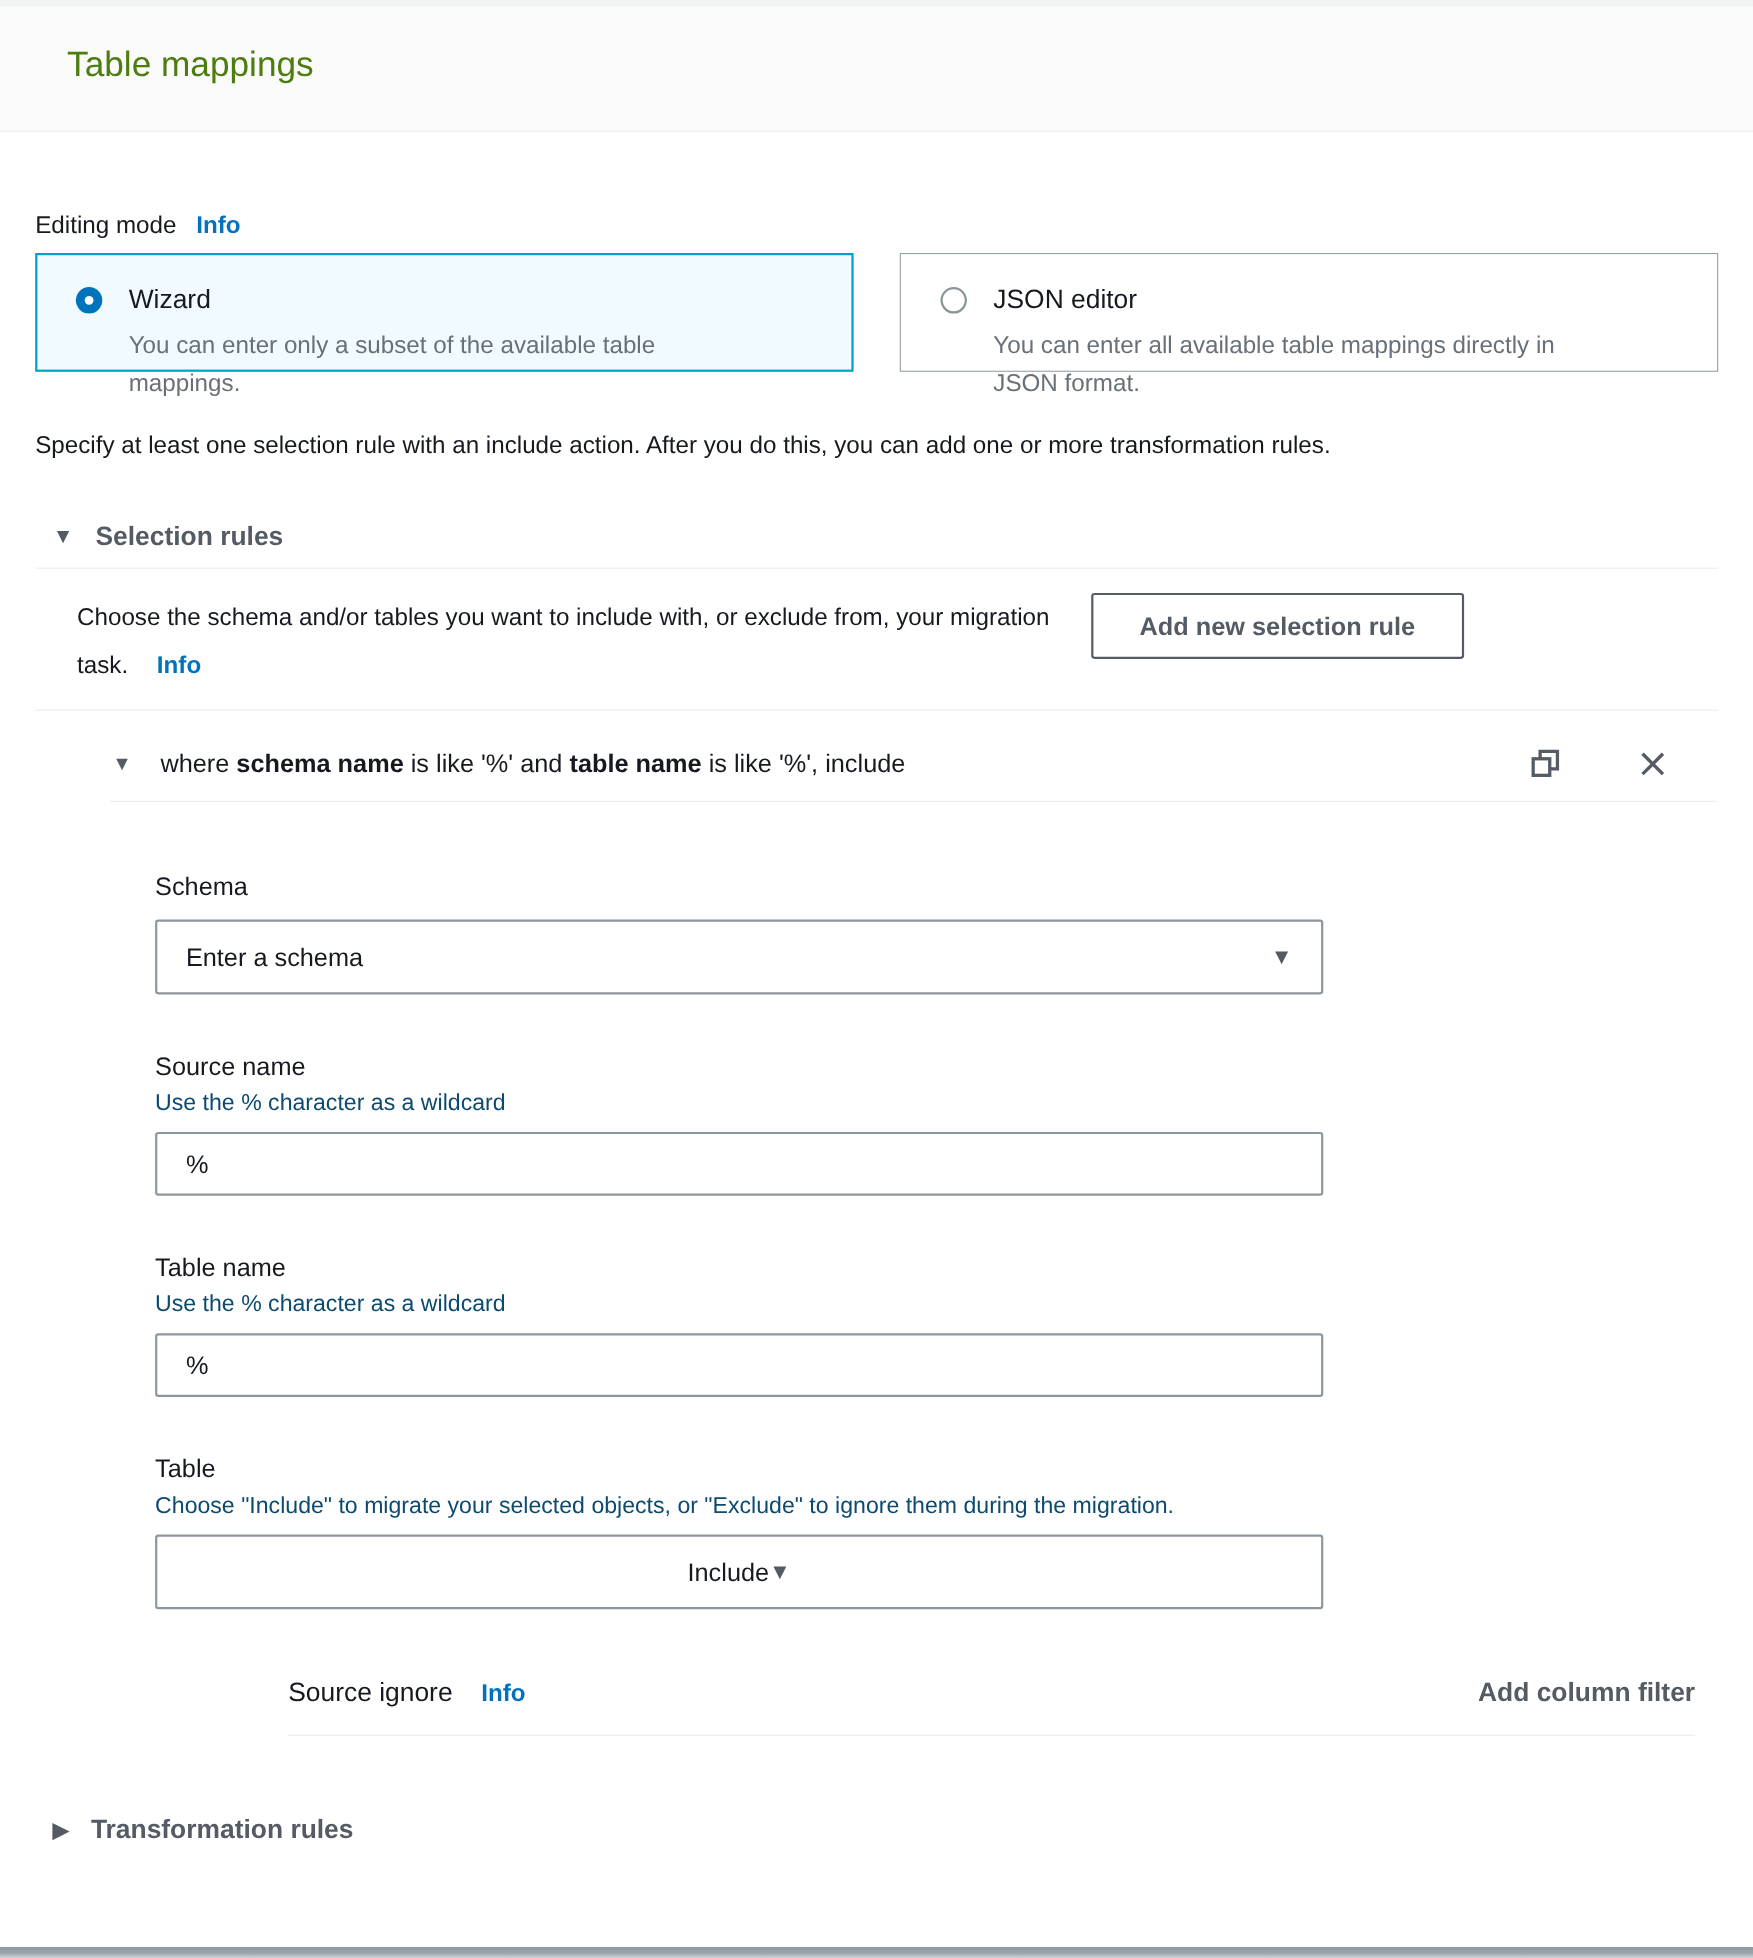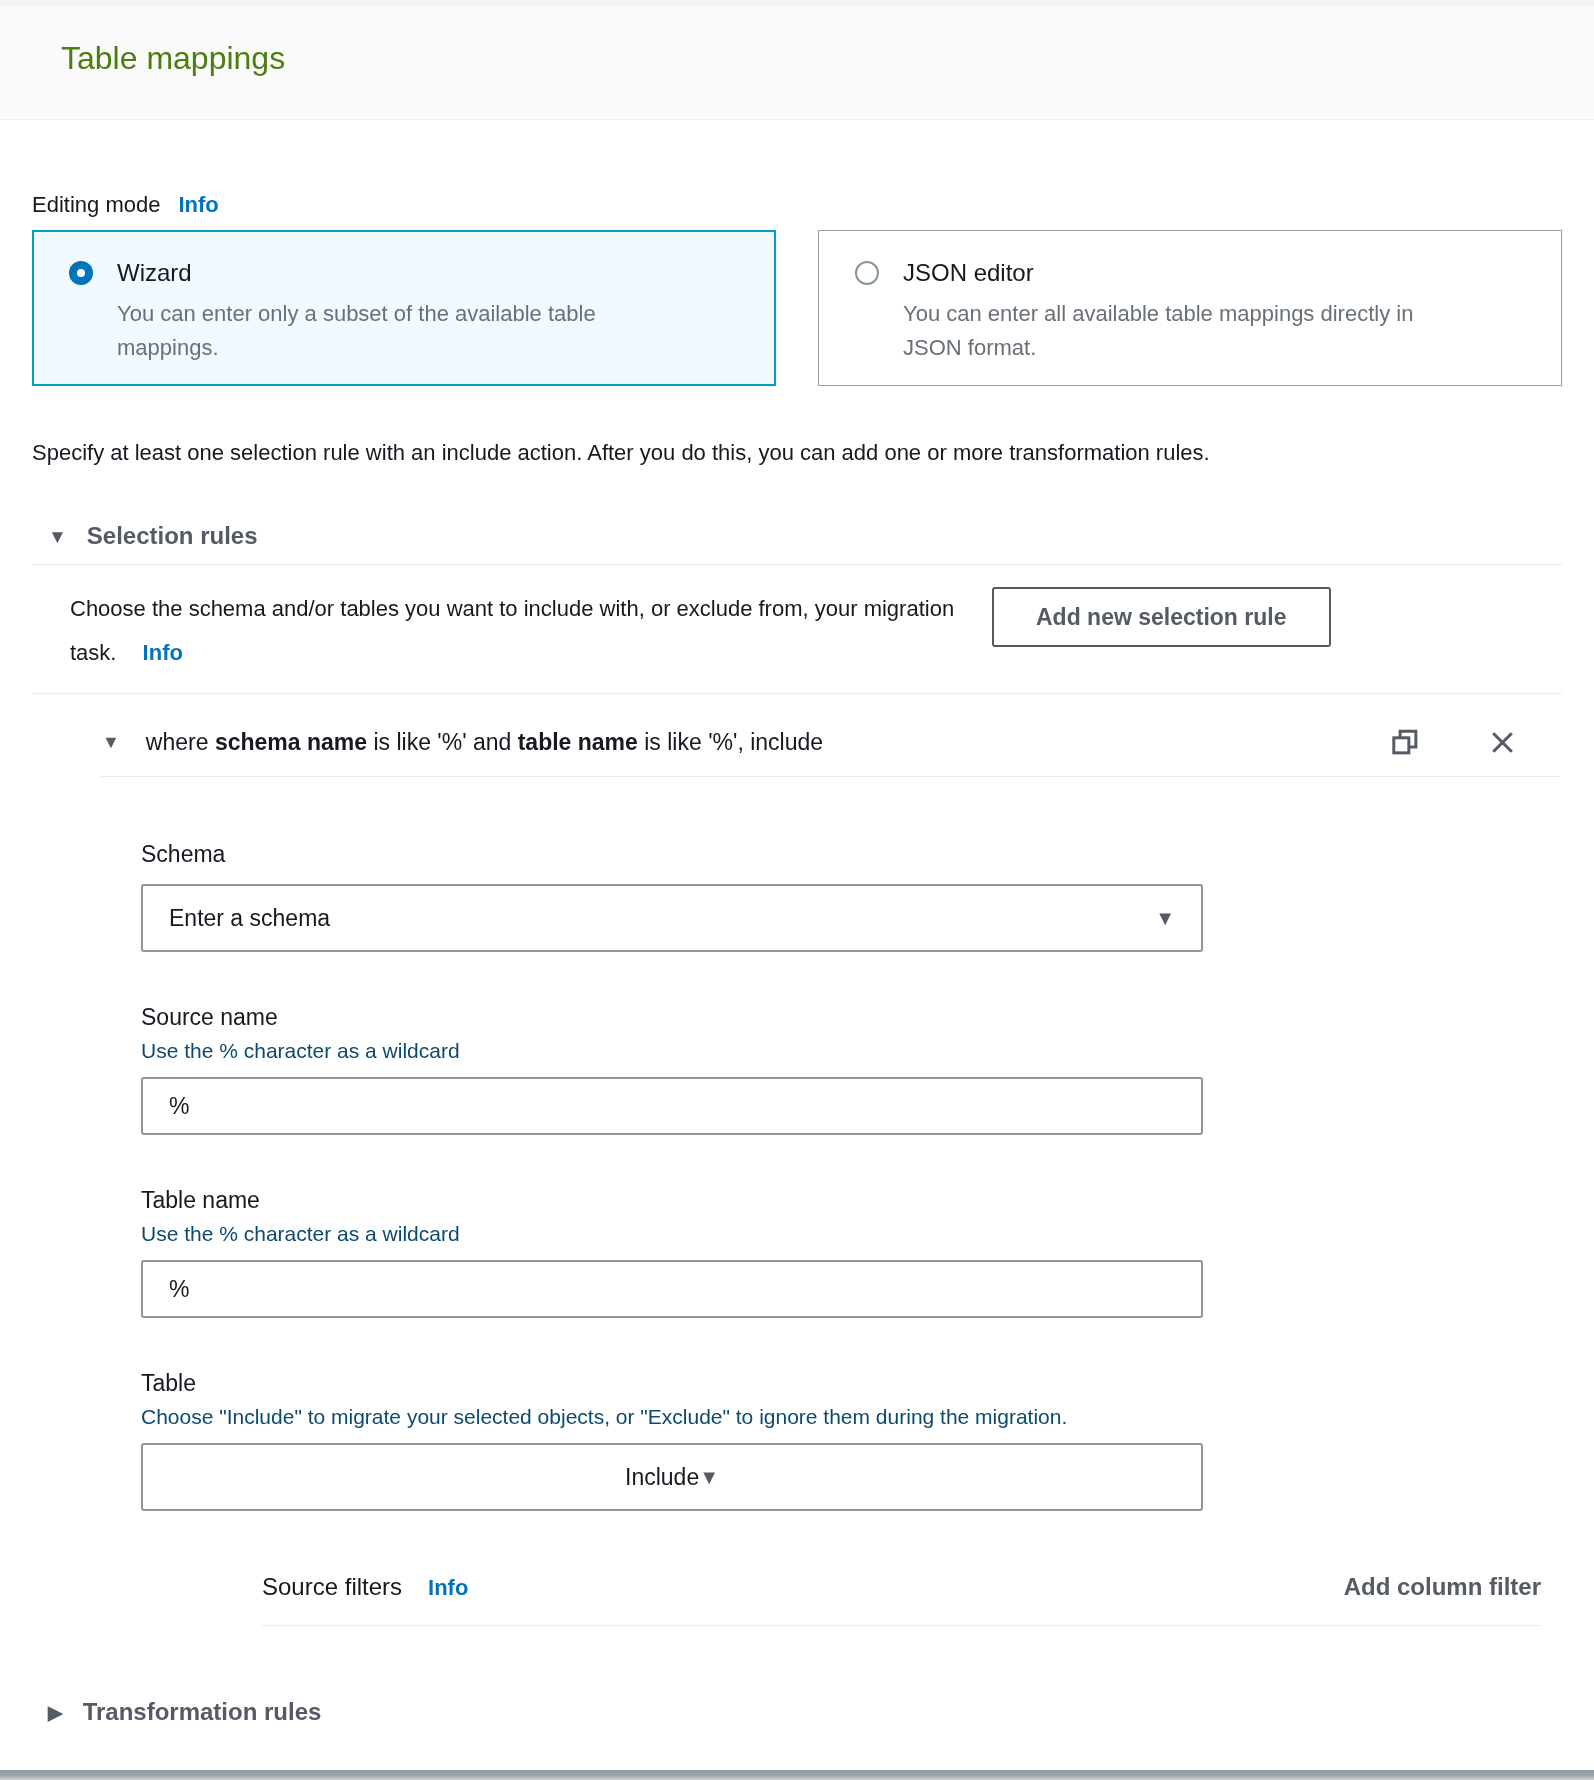--- a/index.html
+++ b/index.html
@@ -21,21 +21,21 @@
   .page-title { font-size:32px; font-weight:normal; color:#4d7c0f;margin-left:29px; }
 
   .main { padding:0 32px; }
 
   
   .field-label-row { margin-top:72px; display:flex; align-items:baseline; gap:18px; font-size:22px; }
   .info-link { color:#0073bb; font-weight:bold; font-size:22px; cursor:pointer; }
 
   .cards-row { display:flex; gap:42px; margin-top:12px; }
   .mode-card {
-    flex:1; height:156px;
+    flex:1; height:108px;
     border:1px solid #95a0a6; background:#ffffff;
     padding:28px 28px 0 36px;
   }
   .mode-card.selected { border:2px solid #00a1c9; background:#f1faff; padding:27px 27px 0 35px; }
   .radio-row { display:flex; gap:24px; }
   .radio { width:24px; height:24px; border-radius:50%; flex:0 0 24px; margin-top:2px; position:relative; }
   .radio.checked { background:#0073bb; }
   .radio.checked::after {
     content:""; position:absolute; left:8px; top:8px; width:8px; height:8px;
     border-radius:50%; background:#ffffff;
@@ -203,21 +203,21 @@
       <div class="form-label">Table</div>
       <div class="helper">Choose "Include" to migrate your selected objects, or "Exclude" to ignore them during the migration.</div>
       <div class="select-box" style="margin-top:14px;justify-content:center;">
         <span>Include</span>
         <span class="select-caret">▼</span>
       </div>
     </div>
   </div>
 
   <div class="source-filters-row">
-    <span class="source-filters-label">Source filters</span>
+    <span class="source-filters-label">Source ignore</span>
     <span class="info-link">Info</span>
     <span class="add-column-filter">Add column filter</span>
   </div>
   <div class="sf-divider"></div>
 
   <div class="section-header transformation-header">
     <span class="tri">▶</span>
     <span>Transformation rules</span>
   </div>
 

